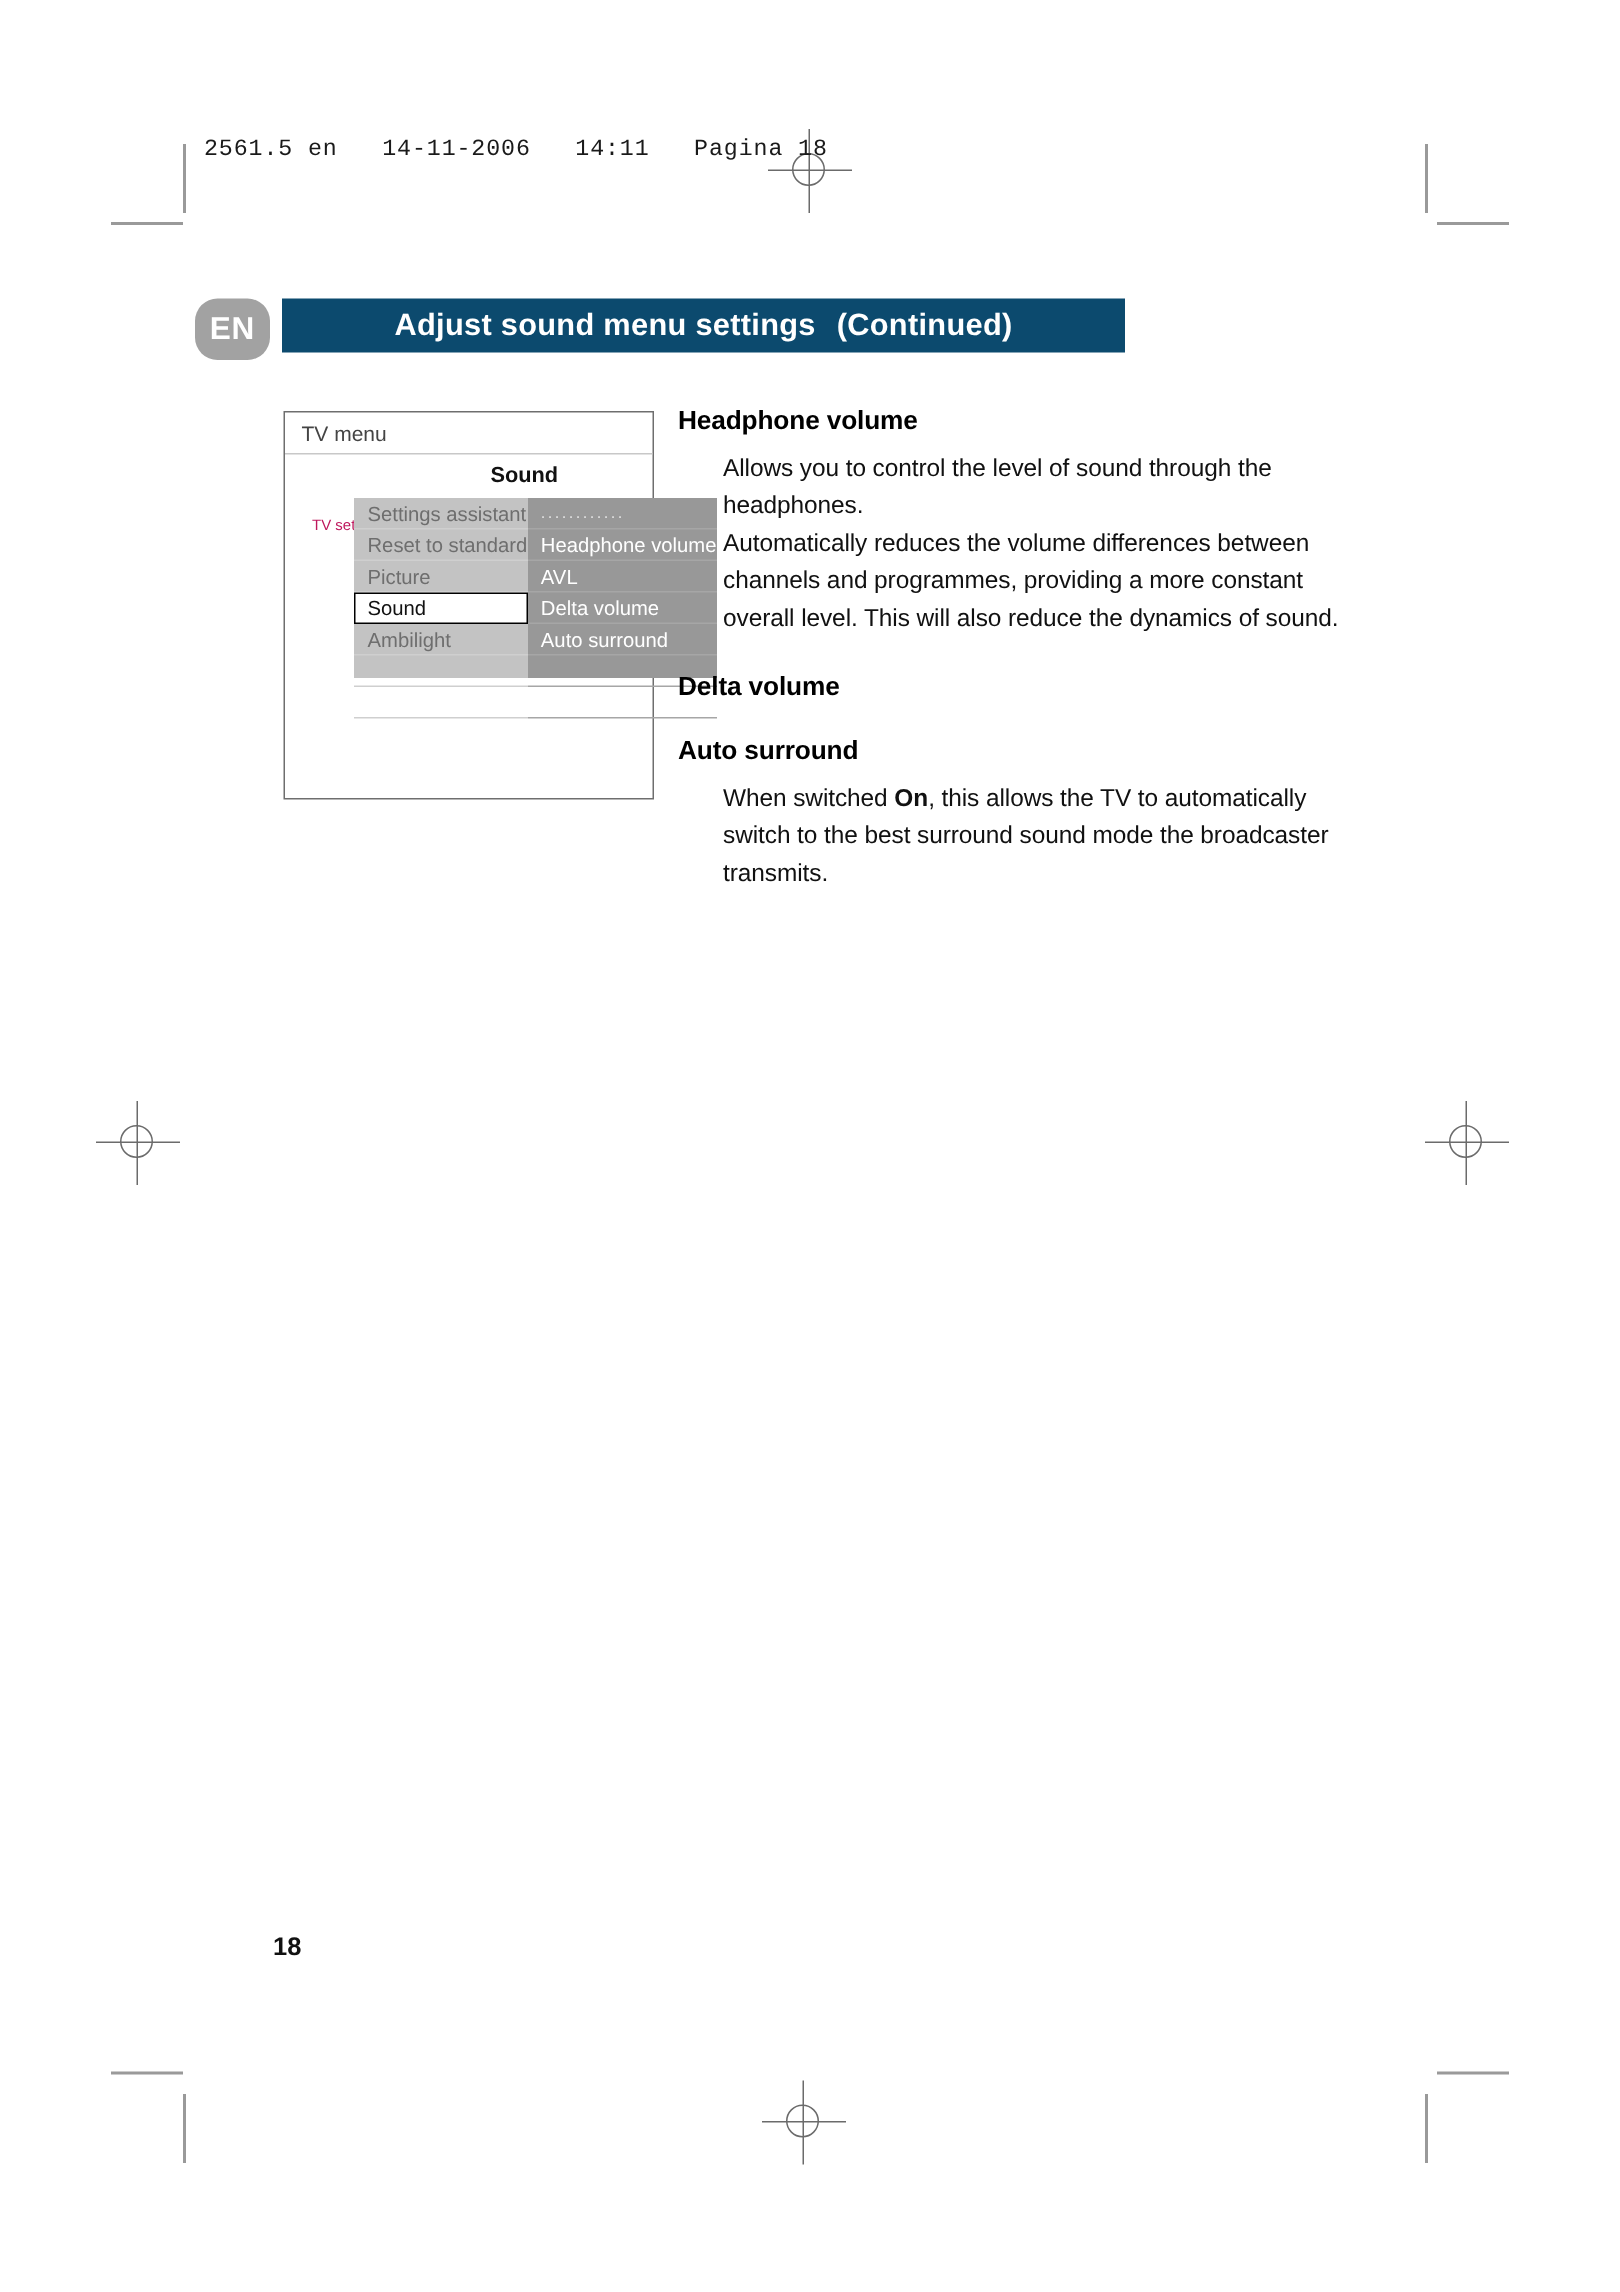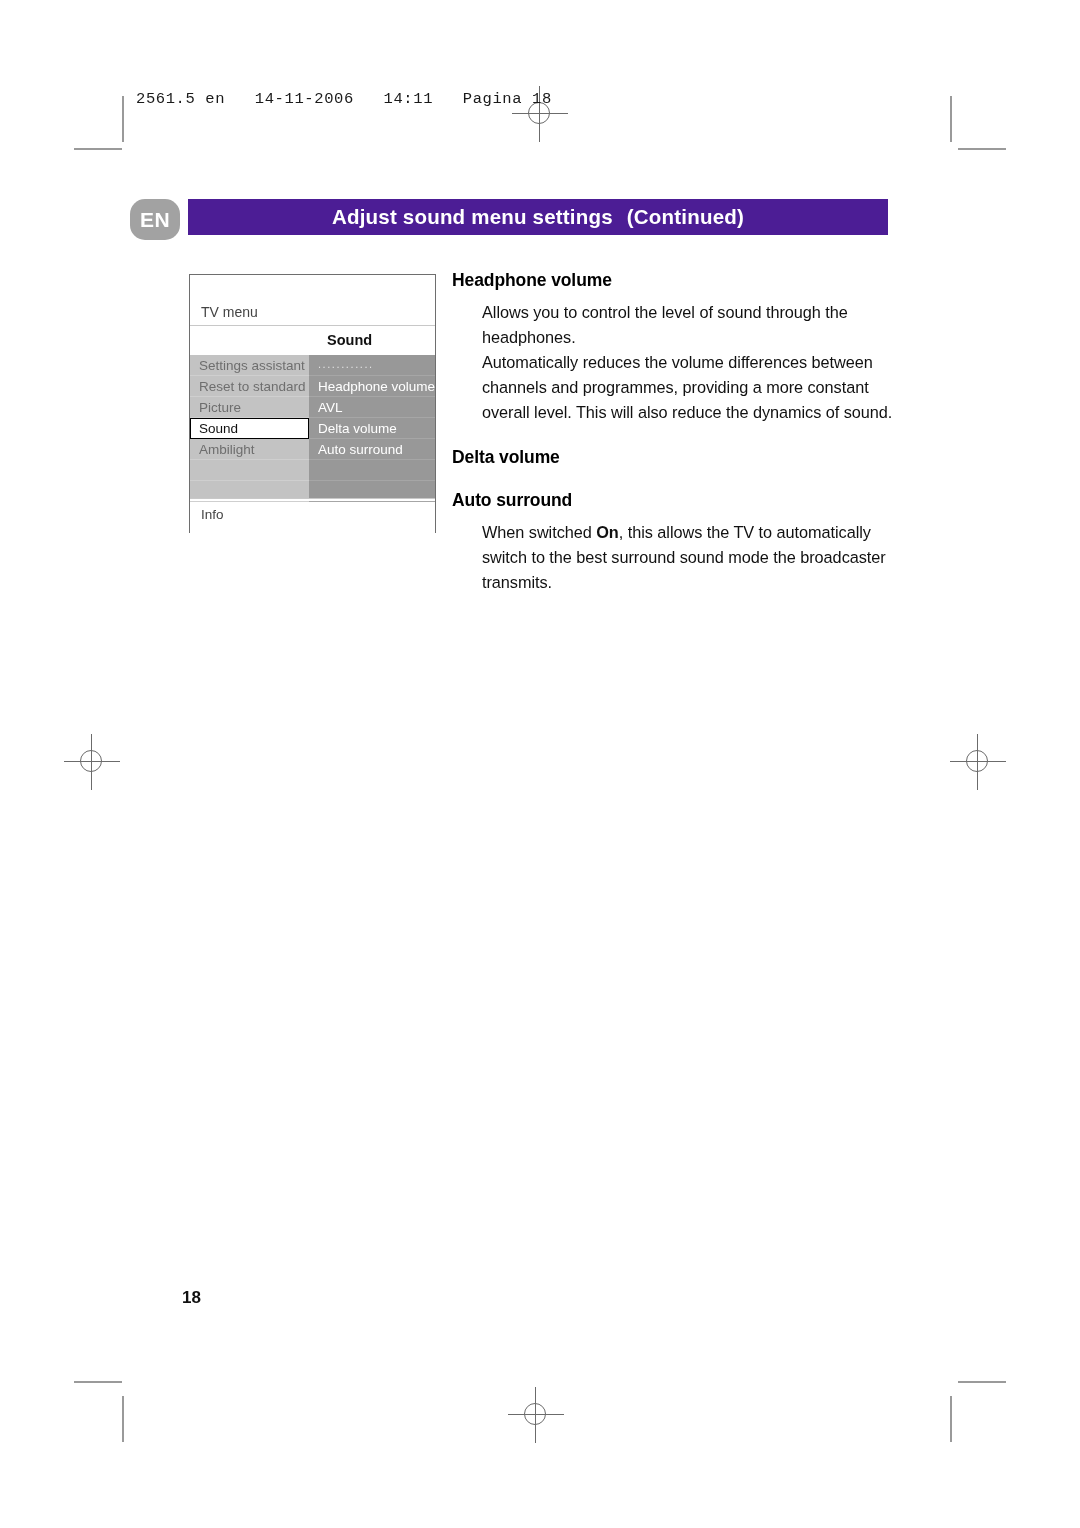--- a/index.html
+++ b/index.html
@@ -77,22 +77,22 @@
     font-weight: bold;
     letter-spacing: 0.5px;
     display: flex;
     align-items: center;
     justify-content: center;
     border-radius: 15px;
   }
   .title-bar {
     position: absolute;
     left: 58px; top: 0;
-    width: 700px; height: 36px;
-    background: #4c1d95;
+    width: 562px; height: 36px;
+    background: #0c4a6e;
     color: #ffffff;
     font-size: 20.5px;
     font-weight: bold;
     letter-spacing: 0.2px;
     display: flex;
     align-items: center;
     justify-content: center;
   }
   .title-bar .t-main { }
   .title-bar .t-cont { margin-left: 14px; }
@@ -111,21 +111,20 @@
     color: #3a3a3a;
   }
   .tv-menu-title {
     height: 28px;
     line-height: 28px;
     padding-left: 11px;
     border-bottom: 1px solid #c8c8c8;
     color: #444;
     font-size: 14px;
     box-sizing: border-box;
-    margin-top: 23px;
   }
   .tv-menu-sub {
     height: 29px;
     display: flex;
     box-sizing: border-box;
   }
   .tv-menu-sub .s-left {
     width: 128px;
     line-height: 29px;
     padding-left: 18px;
@@ -138,21 +137,22 @@
     flex: 1;
     line-height: 29px;
     padding-left: 9px;
     box-sizing: border-box;
     color: #111;
     font-size: 14.5px;
     font-weight: bold;
   }
   .tv-menu-body {
     display: flex;
-    height: 143px;
+    height: 120px;
+    margin-left: 46px;
   }
   .col-left {
     width: 128px;
     background: #c3c3c3;
     box-sizing: border-box;
   }
   .col-right {
     flex: 1;
     background: #989898;
     box-sizing: border-box;
@@ -300,21 +300,20 @@
     <div class="col-right">
         <div class="m-row"><span class="dots">............</span></div>
         <div class="m-row"><span>Headphone volume</span></div>
         <div class="m-row"><span>AVL</span></div>
         <div class="m-row"><span>Delta volume</span></div>
         <div class="m-row"><span>Auto surround</span></div>
         <div class="m-row blank"><span></span></div>
         <div class="m-row blank"><span></span></div>
       </div>
   </div>
-  <div class="tv-menu-info">Info</div>
 </div>
 
 <div class="article">
     <div class="sec-head">Headphone volume</div>
     <p class="sec-body">Allows you to control the level of sound through the headphones.</p>
     <p class="sec-body">Automatically reduces the volume differences between channels and programmes, providing a more constant overall level. This will also reduce the dynamics of sound.</p>
     <div class="sec-head spaced">Delta volume</div>
     <div class="sec-head spaced">Auto surround</div>
     <p class="sec-body">When switched <b>On</b>, this allows the TV to automatically switch to the best surround sound mode the broadcaster transmits.</p>
   </div>

